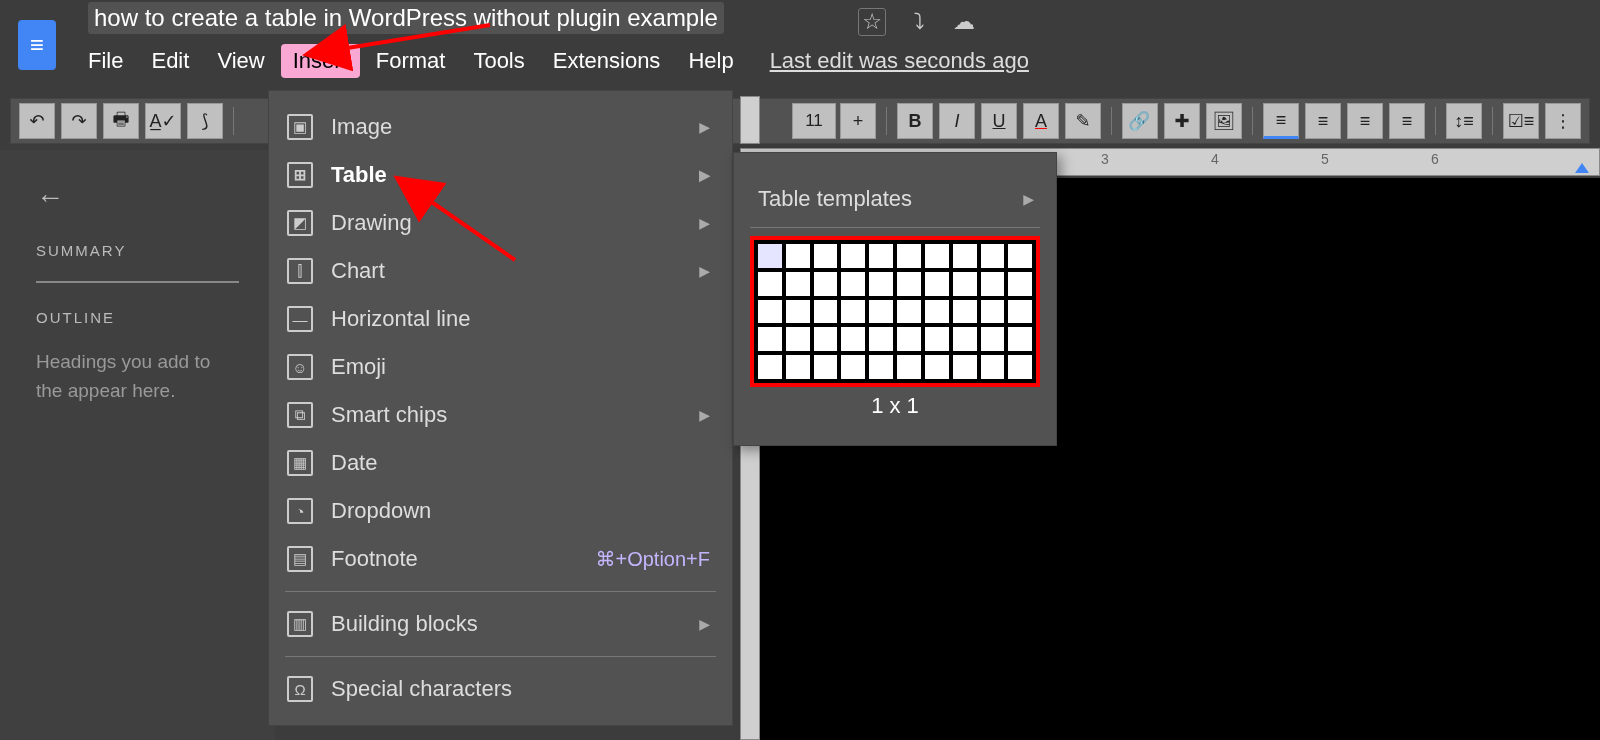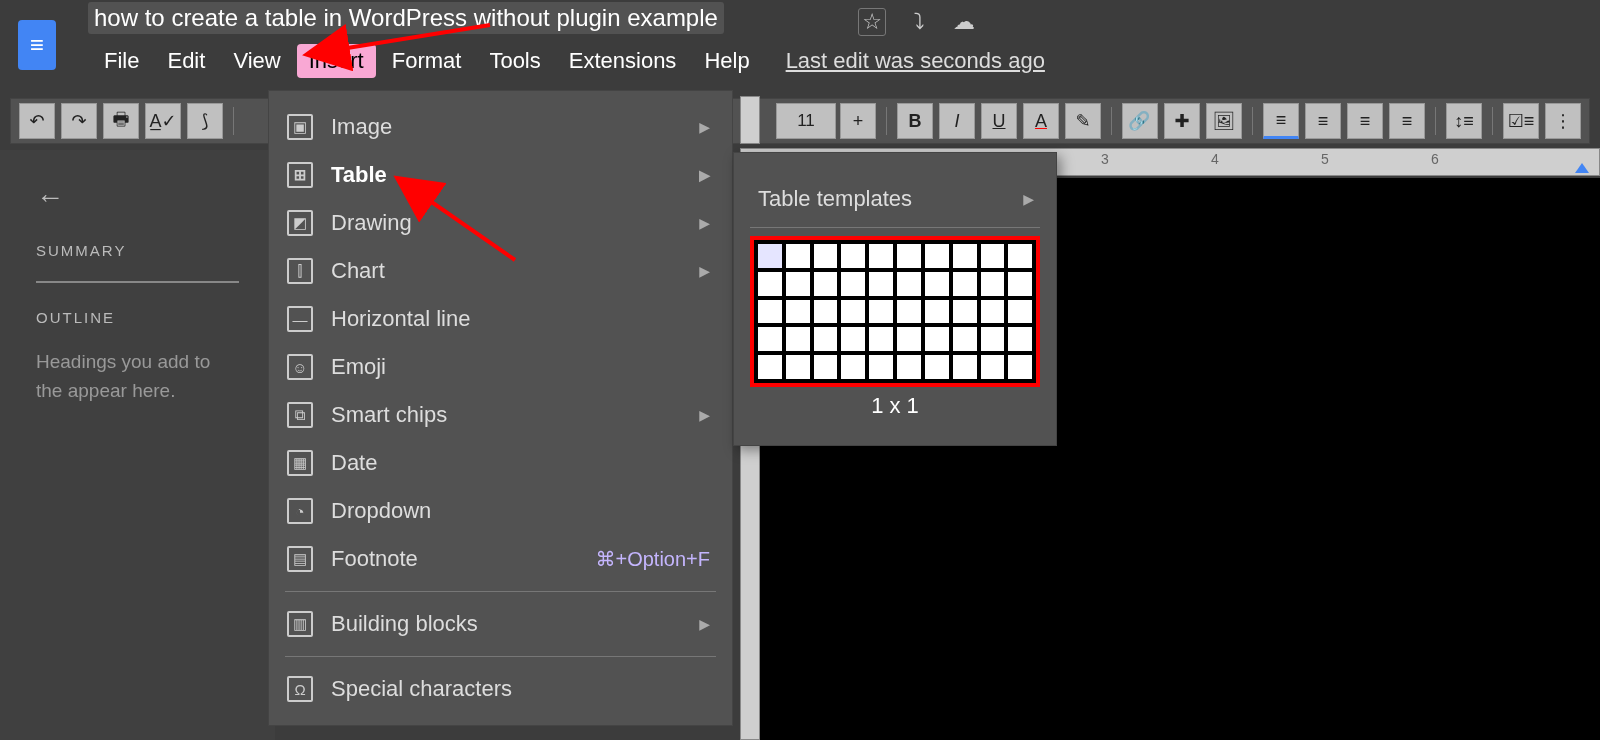--- a/index.html
+++ b/index.html
@@ -60,21 +60,20 @@
   .cloud-icon { left: 950px; }
   .menubar {
     position: absolute;
     left: 88px;
     top: 48px;
     display: flex;
     gap: 28px;
     color: #fff;
     font-size: 22px;
     align-items: flex-end;
-    margin-left: 16px;
   }
   .menu-item { cursor: pointer; }
   .menu-item.active {
     background: #f9a8d4;
     color: #000;
     padding: 4px 12px;
     border-radius: 4px;
     margin: -4px -12px;
   }
   .last-edit {
@@ -103,21 +102,21 @@
     border: 1px solid #999;
     display: flex;
     align-items: center;
     justify-content: center;
     color: #222;
     font-size: 18px;
     margin: 0 2px;
   }
   .tb-sep { width: 1px; height: 28px; background: #777; margin: 0 6px; }
   .tb-num {
-    width: 60px;
+    width: 44px;
     height: 36px;
     background: #c0c0c0;
     border: 1px solid #999;
     color: #222;
     display: flex;
     align-items: center;
     justify-content: center;
     font-size: 17px;
   }
   

